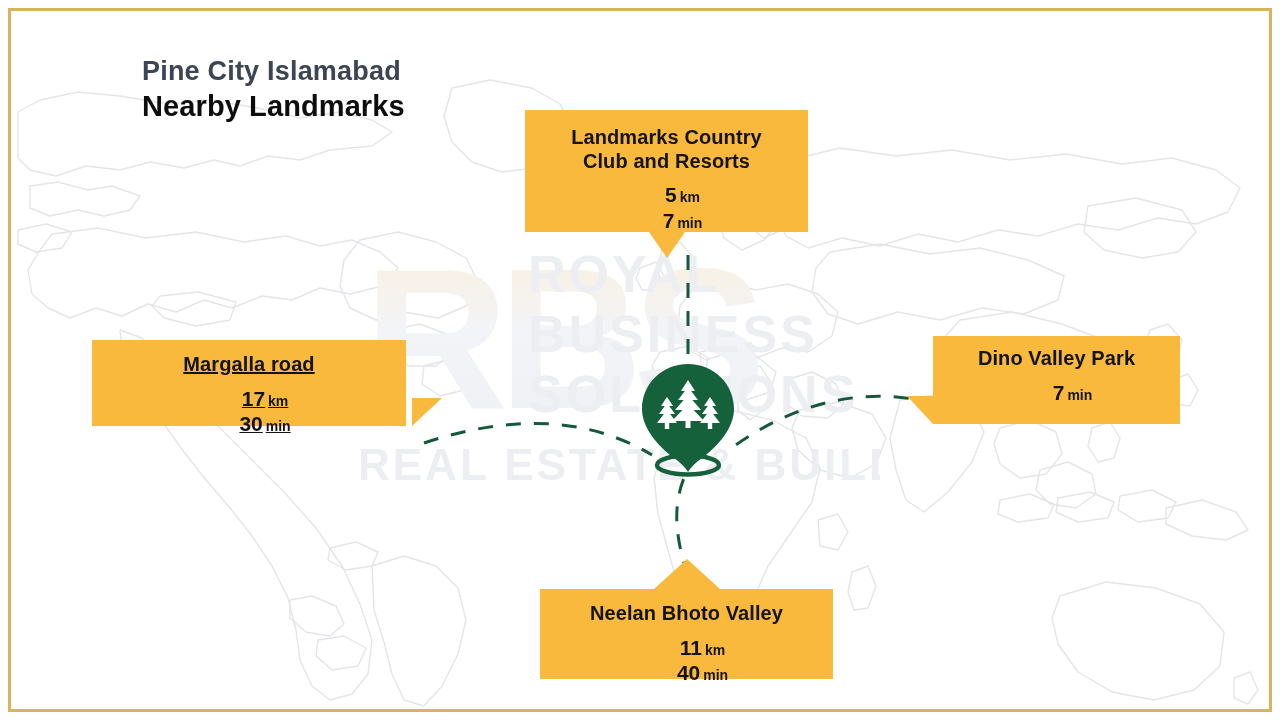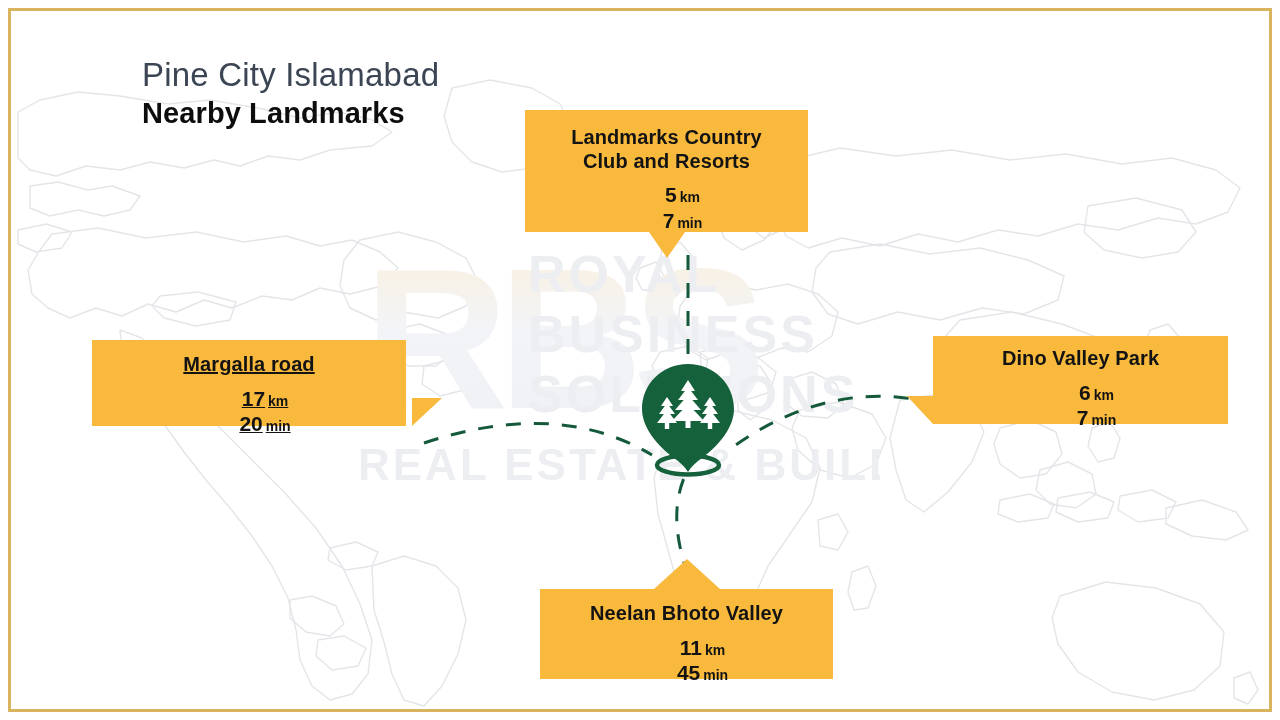--- a/index.html
+++ b/index.html
@@ -50,22 +50,22 @@
   }
   #connectors svg { width:100%; height:100%; display:block; }
 
   
   .title-block {
     position:absolute;
     left:142px; top:56px;
     z-index:20;
   }
   .title-line1 {
-    font-size:33px;
-    font-weight:400;
+    font-size:27px;
+    font-weight:700;
     color:#3b4553;
     letter-spacing:0.2px;
     line-height:1.15;
     white-space:nowrap;
   }
   .title-line2 {
     font-size:29px;
     font-weight:700;
     color:#0d0d0d;
     letter-spacing:0.1px;
@@ -130,21 +130,21 @@
   }
   #callout-left .tail {
     left:320px; top:58px;
     border-top:28px solid #f8b93c;
     border-right:30px solid transparent;
   }
 
   
   #callout-right {
     left:933px; top:336px;
-    width:295px; height:88px;
+    width:247px; height:88px;
     padding-top:11px;
   }
   #callout-right .tail {
     left:-26px; top:60px;
     border-top:28px solid #f8b93c;
     border-left:26px solid transparent;
   }
 
   
   #callout-bottom {
@@ -306,47 +306,44 @@
     <div class="tail"></div>
   </div>
 
   <div class="callout" id="callout-left">
     <div class="c-name">Margalla road</div>
     <div class="c-metrics">
       <div class="c-row">
         <span class="c-val">17</span><span class="c-unit">km</span>
       </div>
       <div class="c-row">
-        <span class="c-val">20</span><span class="c-unit">min</span>
+        <span class="c-val">30</span><span class="c-unit">min</span>
       </div>
     </div>
     <div class="tail"></div>
   </div>
 
   <div class="callout" id="callout-right">
     <div class="c-name">Dino Valley Park</div>
     <div class="c-metrics">
       <div class="c-row">
-        <span class="c-val">6</span><span class="c-unit">km</span>
-      </div>
-      <div class="c-row">
         <span class="c-val">7</span><span class="c-unit">min</span>
       </div>
     </div>
     <div class="tail"></div>
   </div>
 
   <div class="callout" id="callout-bottom">
     <div class="c-name">Neelan Bhoto Valley</div>
     <div class="c-metrics">
       <div class="c-row">
         <span class="c-val">11</span><span class="c-unit">km</span>
       </div>
       <div class="c-row">
-        <span class="c-val">45</span><span class="c-unit">min</span>
+        <span class="c-val">40</span><span class="c-unit">min</span>
       </div>
     </div>
     <div class="tail"></div>
   </div>
 
   <div id="map-pin">
     <svg viewBox="0 0 100 116" aria-hidden="true">
 
       <ellipse cx="50" cy="103" rx="31" ry="9.5" fill="none" stroke="#15613c" stroke-width="4.5"></ellipse>
 

